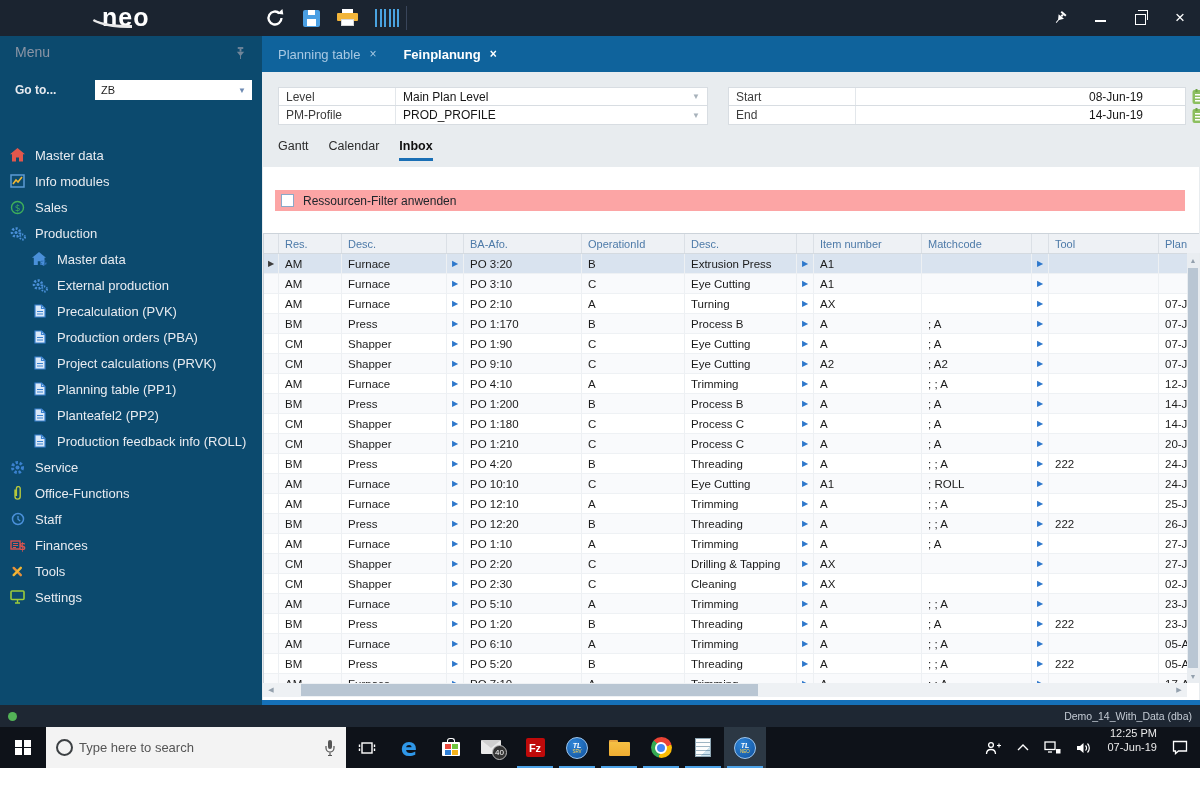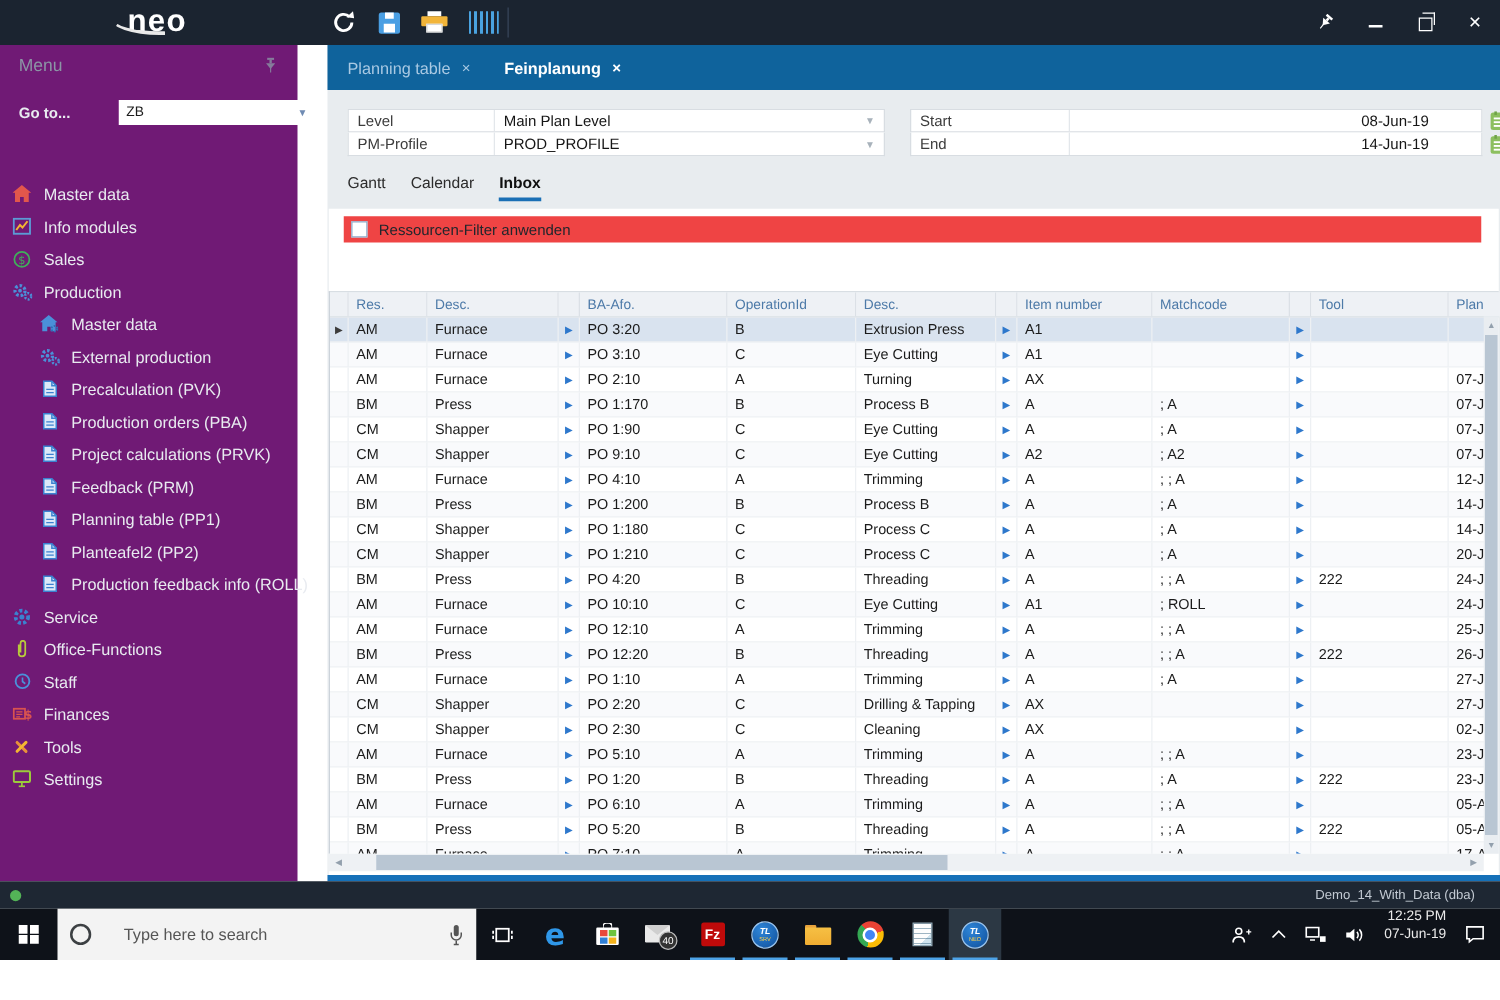--- a/index.html
+++ b/index.html
@@ -23,21 +23,21 @@
   
   .floppy{width:17px;height:17px;background:#4a9fe3;border-radius:2px;position:relative}
   .floppy::before{content:"";position:absolute;left:5px;top:0;width:7px;height:5px;background:#fff}
   .floppy::after{content:"";position:absolute;left:4px;bottom:1px;width:9px;height:7px;background:#fff}
   .printer{width:21px;height:18px;position:relative}
   .printer .p1{position:absolute;left:5px;top:0;width:11px;height:4px;background:#fff}
   .printer .p2{position:absolute;left:0;top:4px;width:21px;height:8px;background:#f2b53a;border-radius:1px}
   .printer .p3{position:absolute;left:4px;top:10px;width:13px;height:7px;background:#fff;border:1px solid #d8d8d8;box-sizing:border-box}
   .barcode{width:24px;height:18px;background:repeating-linear-gradient(90deg,#4aa3e0 0 2px,transparent 2px 4.5px)}
   
-  .sidebar{position:absolute;left:0;top:36px;width:238px;height:669px;background:#701a75}
+  .sidebar{position:absolute;left:0;top:36px;width:262px;height:669px;background:#0c4a6e}
   .menu-head{position:absolute;left:15px;top:8px;font-size:14px;color:#8b95a5}
   .menu-pin{position:absolute;right:16px;top:10px;opacity:.8}
   .goto-label{position:absolute;left:15px;top:47px;font-size:12px;color:#e8ebf0;font-weight:bold}
   .goto-box{position:absolute;left:95px;top:44px;width:157px;height:20px;background:#fff;
        display:flex;align-items:center;padding:0 6px;box-sizing:border-box;font-size:11px;color:#1d1d1d}
   .goto-box .dd{margin-left:auto;color:#6f8bb3;font-size:8px}
   .menu{position:absolute;left:0;top:106px;width:262px}
   .side-item{height:26px;display:flex;align-items:center;padding-left:9px;gap:9px;font-size:13px;color:#e8ebf0;cursor:default}
   .side-item.sub{padding-left:31px}
   .icon16{width:17px;display:flex;justify-content:center;align-items:center}
@@ -58,21 +58,21 @@
   .fvalue{flex:1;display:flex;align-items:center;padding:0 7px;color:#161616;height:100%;box-sizing:border-box}
   .fvalue .dd{margin-left:auto;color:#a8b2bb;font-size:8px}
   .fvalue.date{justify-content:flex-end;padding-right:42px}
   .cal{position:absolute;right:-21px;width:15px;height:16px}
   .cal1{top:2px}.cal2{top:21px}
   .subtabs{position:absolute;left:16px;top:103px;display:flex;gap:20px;font-size:12.5px;color:#2c2c2c}
   .subtab{padding-bottom:5px}
   .subtab.active{font-weight:bold;color:#101010;border-bottom:3px solid #1a6fb5}
   
   .panel{position:absolute;left:1px;top:131px;width:936px;height:533px;background:#fff}
-  .banner{position:absolute;left:12px;top:6px;width:910px;height:21px;background:#ef4444;display:flex;align-items:center}
+  .banner{position:absolute;left:12px;top:23px;width:910px;height:21px;background:#fca5a5;display:flex;align-items:center}
   .cb{width:13px;height:13px;background:#fff;border:1px solid #8aa9c9;margin-left:6px;box-sizing:border-box}
   .banner .lbl{margin-left:9px;font-size:12px;color:#20262c}
   .grid{position:absolute;left:0;top:66px;width:936px;height:450px;border-top:1px solid #ccd3da;border-left:1px solid #ccd3da;box-sizing:border-box}
   .ghead{display:flex;height:20px;background:#eef1f5;box-sizing:border-box;border-bottom:1px solid #d4dae0}
   .ghead .cc{color:#4d7aa8;font-size:11px;border-right:1px solid #dbe0e6;background:#eef1f5}
   .cc{display:flex;align-items:center;padding-left:6px;box-sizing:border-box;overflow:hidden;white-space:nowrap;flex:none}
   .grows{width:924px;height:429px;overflow:hidden;position:relative}
   .grow{display:flex;height:20px;box-sizing:border-box;background:#fff}
   .grow.alt{background:#f9fafc}
   .grow.selected{background:#d9e3ef}
@@ -86,27 +86,27 @@
   .vthumb{position:absolute;left:1px;top:15px;width:10px;height:400px;background:#b9c6d3}
   .varr{position:absolute;left:0;width:12px;height:14px;color:#93a0ad;font-size:7px;display:flex;align-items:center;justify-content:center}
   .vup{top:0}.vdn{bottom:0}
   .hscroll{position:absolute;left:0;top:516px;width:924px;height:14px;background:#eef1f4}
   .harr{position:absolute;top:0;width:16px;height:14px;color:#93a0ad;font-size:7px;display:flex;align-items:center;justify-content:center}
   .hl-a{left:0}.hr-a{right:0}
   .hthumb{position:absolute;left:38px;top:1px;width:457px;height:12px;background:#b9c6d3}
   
   .statusbar{position:absolute;left:0;top:705px;width:1200px;height:22px;background:#1e2733;display:flex;align-items:center}
   .sdot{width:9px;height:9px;border-radius:50%;background:#53b357;margin-left:8px}
-  .sdb{margin-left:auto;margin-right:20px;font-size:10.5px;color:#c3cad3}
+  .sdb{margin-left:auto;margin-right:8px;font-size:10.5px;color:#c3cad3}
   
   .taskbar{position:absolute;left:0;top:727px;width:1200px;height:41px;background:#0e1219;display:flex;align-items:stretch}
   .start{width:46px;display:flex;align-items:center;justify-content:center}
   .winlogo{display:grid;grid-template-columns:7px 7px;gap:1.5px}
   .winlogo i{width:7px;height:7px;background:#fff}
-  .search{width:335px;background:#f3f3f3;display:flex;align-items:center;gap:26px;padding-left:10px;box-sizing:border-box;font-size:13px;color:#555}
+  .search{width:300px;background:#f3f3f3;display:flex;align-items:center;gap:6px;padding-left:10px;box-sizing:border-box;font-size:13px;color:#555}
   .ring{width:13px;height:13px;border:2px solid #3c4043;border-radius:50%;flex:none}
   .search .mic{margin-left:auto;margin-right:10px;flex:none;display:flex}
   .ticell{width:42px;display:flex;align-items:center;justify-content:center;position:relative;flex:none}
   .ticell.hl{background:#2c3844}
   .tul{position:absolute;bottom:0;left:3px;right:3px;height:2.5px;background:#4da3e8}
   .edge-e{font-family:"DejaVu Sans",sans-serif;font-weight:bold;font-size:24px;color:#2f97e8;line-height:24px}
   .fzbox{width:19px;height:19px;background:#bf0a0a;color:#fff;font-weight:bold;font-size:11px;display:flex;align-items:center;justify-content:center;border-radius:2px}
   .tlc{width:22px;height:22px;border-radius:50%;background:radial-gradient(circle at 35% 30%,#2f86d8,#0f4f9b);border:1px solid #9cc6ef;
        display:flex;flex-direction:column;align-items:center;justify-content:center;box-sizing:border-box}
   .tlc b{font-size:7px;color:#fff;line-height:7px;font-style:italic}
@@ -283,30 +283,20 @@
         <span>Project calculations (PRVK)</span>
       </div>
       <div class="side-item sub">
         <span class="icon16">
           <svg width="12" height="14">
             <path d="M1 1h6.5L11 4.5V13H1z" fill="#dce9f8" stroke="#3b82d0" stroke-width="1.2"></path>
             <path d="M7.5 1v3.5H11" fill="none" stroke="#3b82d0" stroke-width="1.2"></path>
             <path d="M3 7.5h6M3 10h6" stroke="#3b82d0" stroke-width="1"></path>
           </svg>
         </span>
-        <span>Feedback (PRM)</span>
-      </div>
-      <div class="side-item sub">
-        <span class="icon16">
-          <svg width="12" height="14">
-            <path d="M1 1h6.5L11 4.5V13H1z" fill="#dce9f8" stroke="#3b82d0" stroke-width="1.2"></path>
-            <path d="M7.5 1v3.5H11" fill="none" stroke="#3b82d0" stroke-width="1.2"></path>
-            <path d="M3 7.5h6M3 10h6" stroke="#3b82d0" stroke-width="1"></path>
-          </svg>
-        </span>
         <span>Planning table (PP1)</span>
       </div>
       <div class="side-item sub">
         <span class="icon16">
           <svg width="12" height="14">
             <path d="M1 1h6.5L11 4.5V13H1z" fill="#dce9f8" stroke="#3b82d0" stroke-width="1.2"></path>
             <path d="M7.5 1v3.5H11" fill="none" stroke="#3b82d0" stroke-width="1.2"></path>
             <path d="M3 7.5h6M3 10h6" stroke="#3b82d0" stroke-width="1"></path>
           </svg>
         </span>

